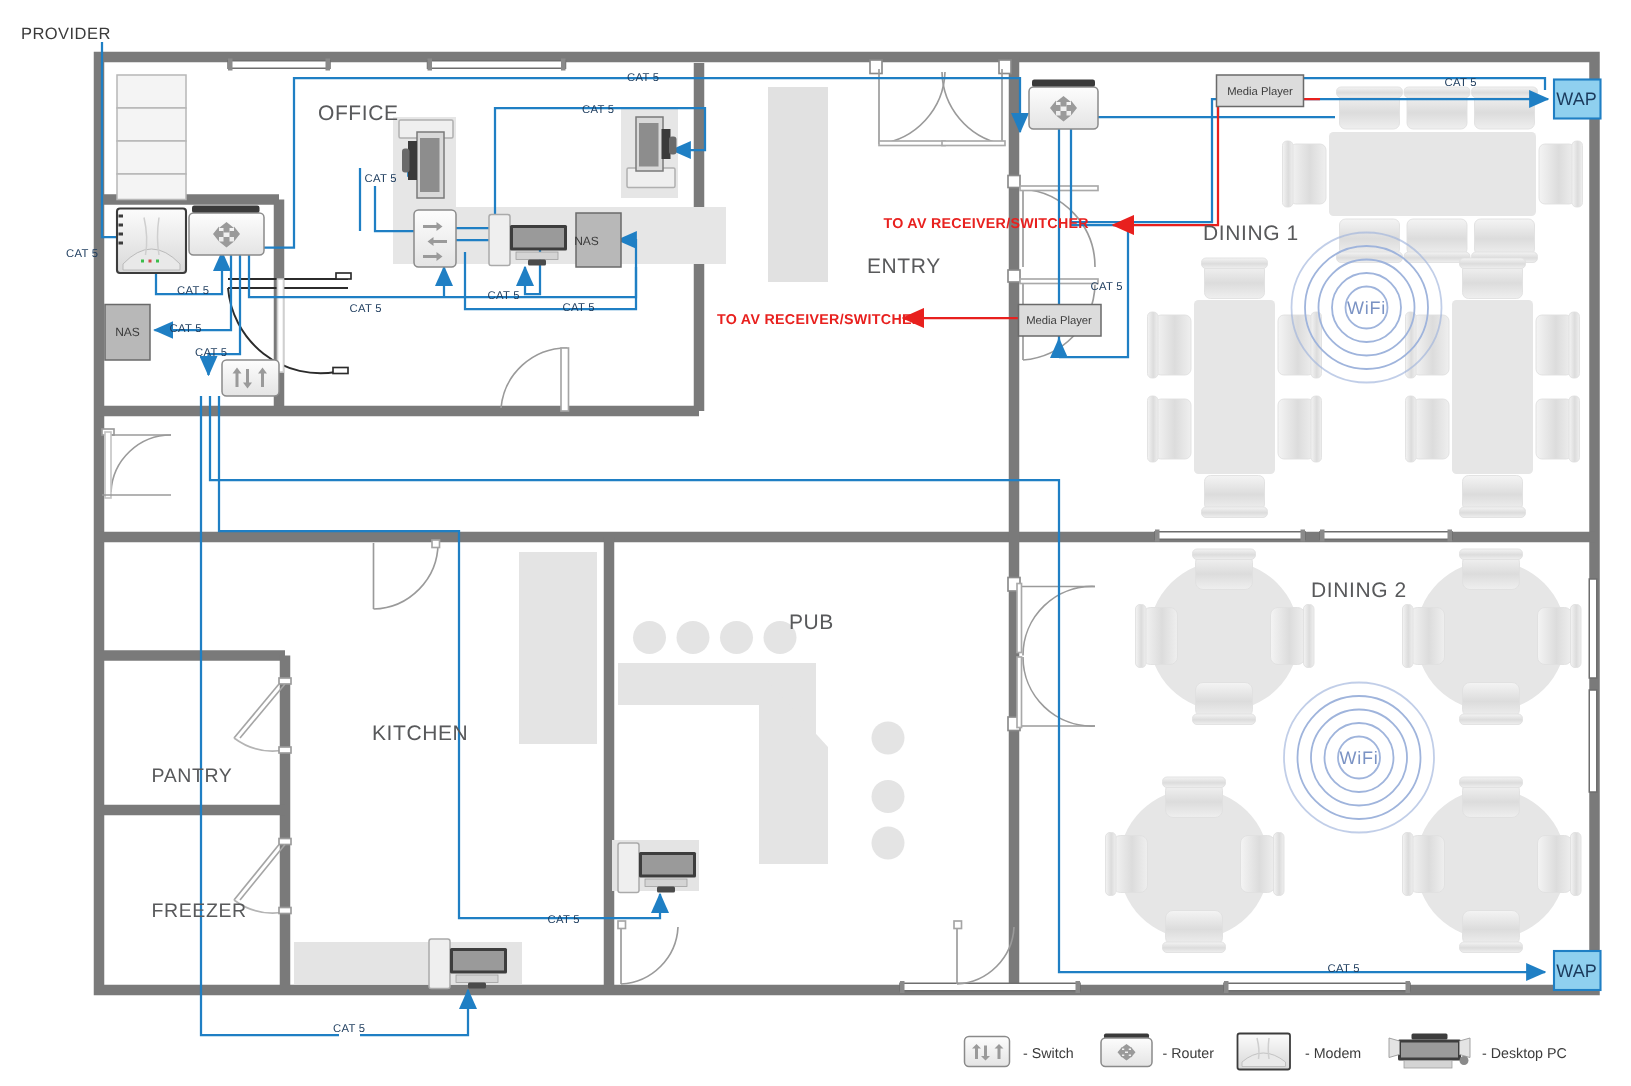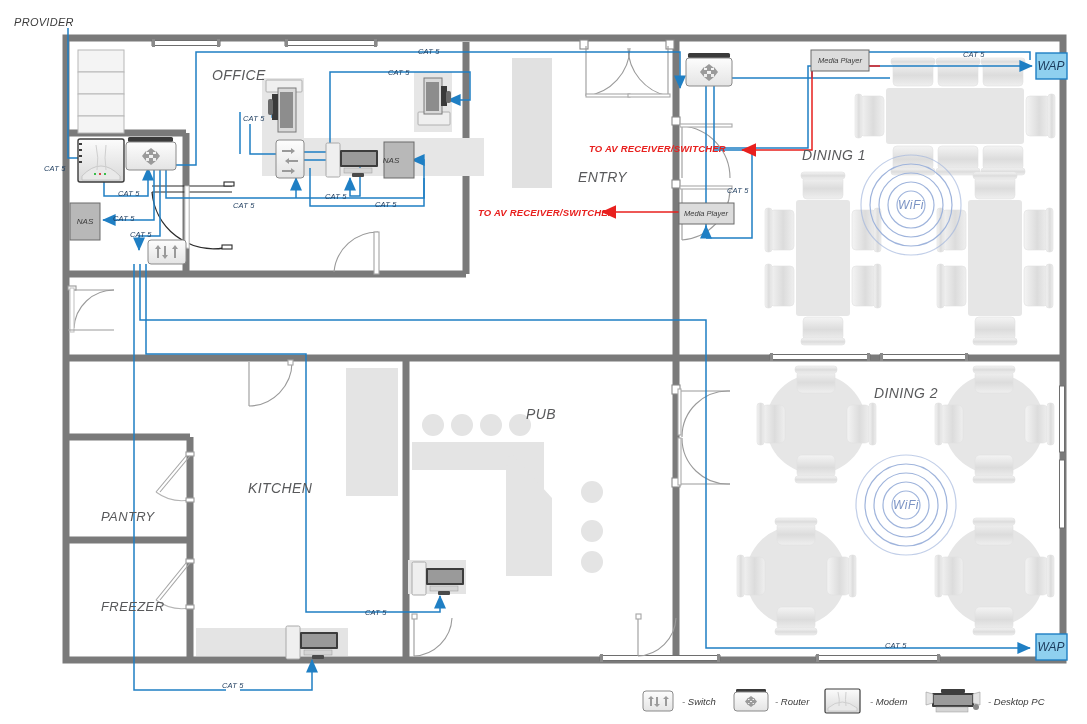--- a/index.html
+++ b/index.html
@@ -1,18 +1,18 @@
 <!DOCTYPE html>
 <html><head>
 <meta charset="utf-8">
 <style>
   html,body{margin:0;padding:0;background:#ffffff;}
   body{width:1087px;height:724px;overflow:hidden;
        font-family:"Liberation Sans", sans-serif;}
-  #stage{position:relative;width:1087px;height:680px;font-style:italic;}
+  #stage{position:relative;width:1087px;height:680px;}
   svg{display:block;}
   .rm-label{font-family:"Liberation Sans",sans-serif;font-size:14px;fill:#58595b;letter-spacing:.4px;}
   .rm-label-sm{font-family:"Liberation Sans",sans-serif;font-size:13px;fill:#58595b;letter-spacing:.4px;}
   .cat5{font-family:"Liberation Sans",sans-serif;font-size:7.5px;fill:#1b3a5c;letter-spacing:.2px;}
   .provider{font-family:"Liberation Sans",sans-serif;font-size:11px;fill:#3b3b3b;letter-spacing:.3px;}
   .redlbl{font-family:"Liberation Sans",sans-serif;font-size:9.5px;fill:#e8201e;font-weight:bold;letter-spacing:.2px;}
   .wifi-t{font-family:"Liberation Sans",sans-serif;font-size:12px;fill:#7b93c4;letter-spacing:.5px;}
   .wap-t{font-family:"Liberation Sans",sans-serif;font-size:12px;fill:#1b3a5c;}
   .nas-t{font-family:"Liberation Sans",sans-serif;font-size:8px;fill:#3b3b3b;}
   .mp-t{font-family:"Liberation Sans",sans-serif;font-size:7.5px;fill:#3b3b3b;}

